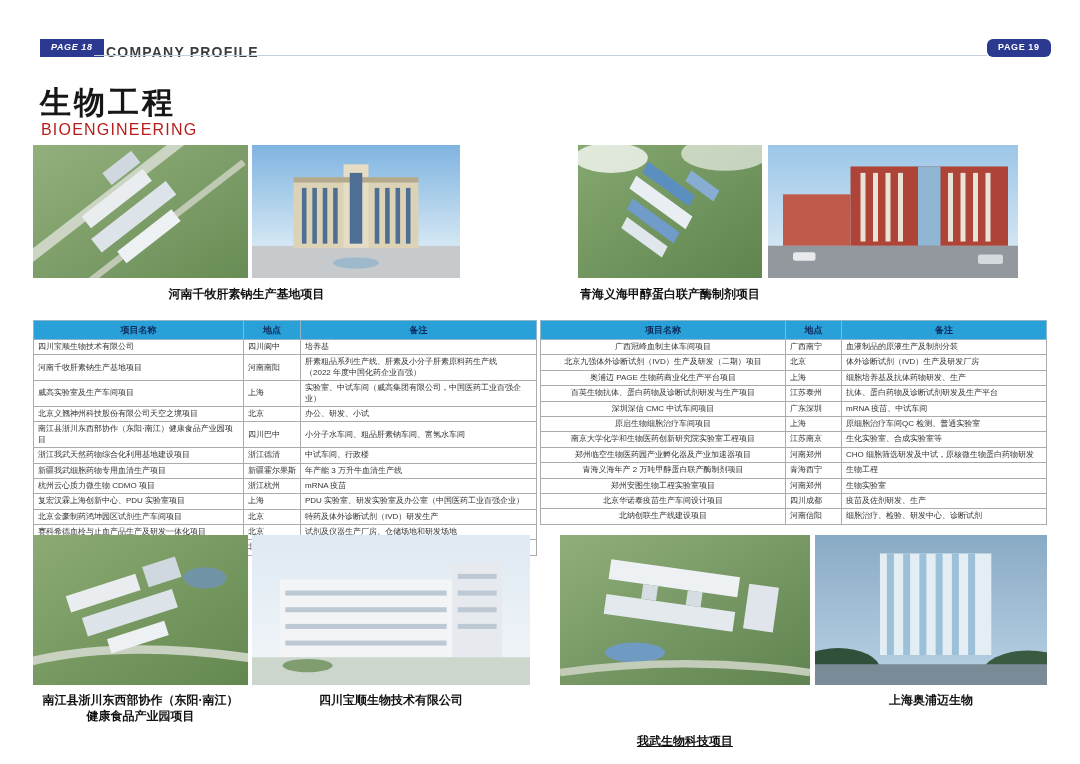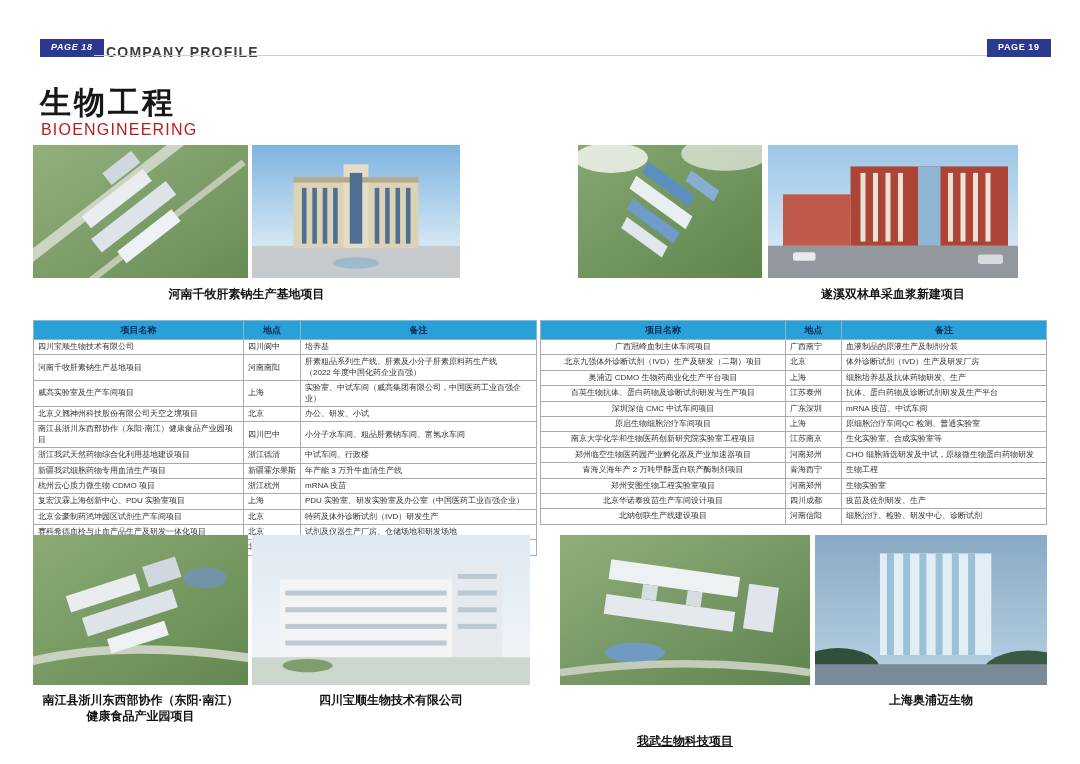--- a/index.html
+++ b/index.html
@@ -6,21 +6,21 @@
   html,body { background:#ffffff; }
   body { font-family:"Liberation Sans","DejaVu Sans",sans-serif; }
   .page {
     position:relative; width:1080px; height:764px; background:#ffffff;
     outline:1px solid #e2e2e2; overflow:hidden;
   }
   
   .badge { position:absolute; background:#2b3990; color:#fff; font-weight:bold;
            font-size:9px; letter-spacing:.6px; padding:4px 11px; line-height:1.1; }
   .badge-left  { left:40px; top:39px;font-style:italic; }
-  .badge-right { left:987px; top:39px; }
+  .badge-right { left:987px; top:39px;border-radius:6px; }
   .header-label { position:absolute; left:106px; top:44px; font-size:14px; color:#3c3c3c;
                   font-weight:bold; letter-spacing:1.2px; }
   .header-rule { position:absolute; left:94px; top:55px; width:893px; height:1px; background:#c6cfdd; }
   
   .page-title { position:absolute; left:40px; top:82px; font-size:31px; font-weight:bold;
                 color:#161616; letter-spacing:3px; }
   .page-subtitle { position:absolute; left:41px; top:121px; font-size:16px; color:#b91c1c;
                    letter-spacing:1.2px; }
   
   .photo { position:absolute; overflow:hidden; background:#9db48a; }
@@ -154,21 +154,21 @@
         <rect x="82" y="13" width="2" height="32"></rect>
           <rect x="87" y="13" width="2" height="32"></rect>
       </g>
       <rect x="60" y="10" width="9" height="37" fill="#8fb6d2"></rect>
       <rect x="0" y="47" width="100" height="15" fill="#92989d"></rect>
       <rect x="10" y="50" width="9" height="4" rx="1" fill="#e8eaec"></rect>
       <rect x="84" y="51" width="10" height="4.5" rx="1" fill="#d7dadd"></rect>
     </svg>
   </div>
   <div class="caption cap-t1">河南千牧肝素钠生产基地项目</div>
-  <div class="caption cap-t3">遂溪双林单采血浆新建项目</div>
+  <div class="caption cap-t2">青海义海甲醇蛋白联产酶制剂项目</div>
 
   <table class="ptable t-left">
     <colgroup>
         <col style="width:210px">
         <col style="width:57px">
         <col>
       </colgroup>
     <thead>
       <tr>
         <th>项目名称</th>
@@ -261,21 +261,21 @@
           <td class="c-name">广西冠峰血制主体车间项目</td>
           <td class="c-loc">广西南宁</td>
           <td class="c-note">血液制品的原液生产及制剂分装</td>
         </tr>
         <tr>
           <td class="c-name">北京九强体外诊断试剂（IVD）生产及研发（二期）项目</td>
           <td class="c-loc">北京</td>
           <td class="c-note">体外诊断试剂（IVD）生产及研发厂房</td>
         </tr>
         <tr>
-          <td class="c-name">奥浦迈 CDMO 生物药商业化生产平台项目</td>
+          <td class="c-name">奥浦迈 PAGE 生物药商业化生产平台项目</td>
           <td class="c-loc">上海</td>
           <td class="c-note">细胞培养基及抗体药物研发、生产</td>
         </tr>
         <tr>
           <td class="c-name">百英生物抗体、蛋白药物及诊断试剂研发与生产项目</td>
           <td class="c-loc">江苏泰州</td>
           <td class="c-note">抗体、蛋白药物及诊断试剂研发及生产平台</td>
         </tr>
         <tr>
           <td class="c-name">深圳深信 CMC 中试车间项目</td>

